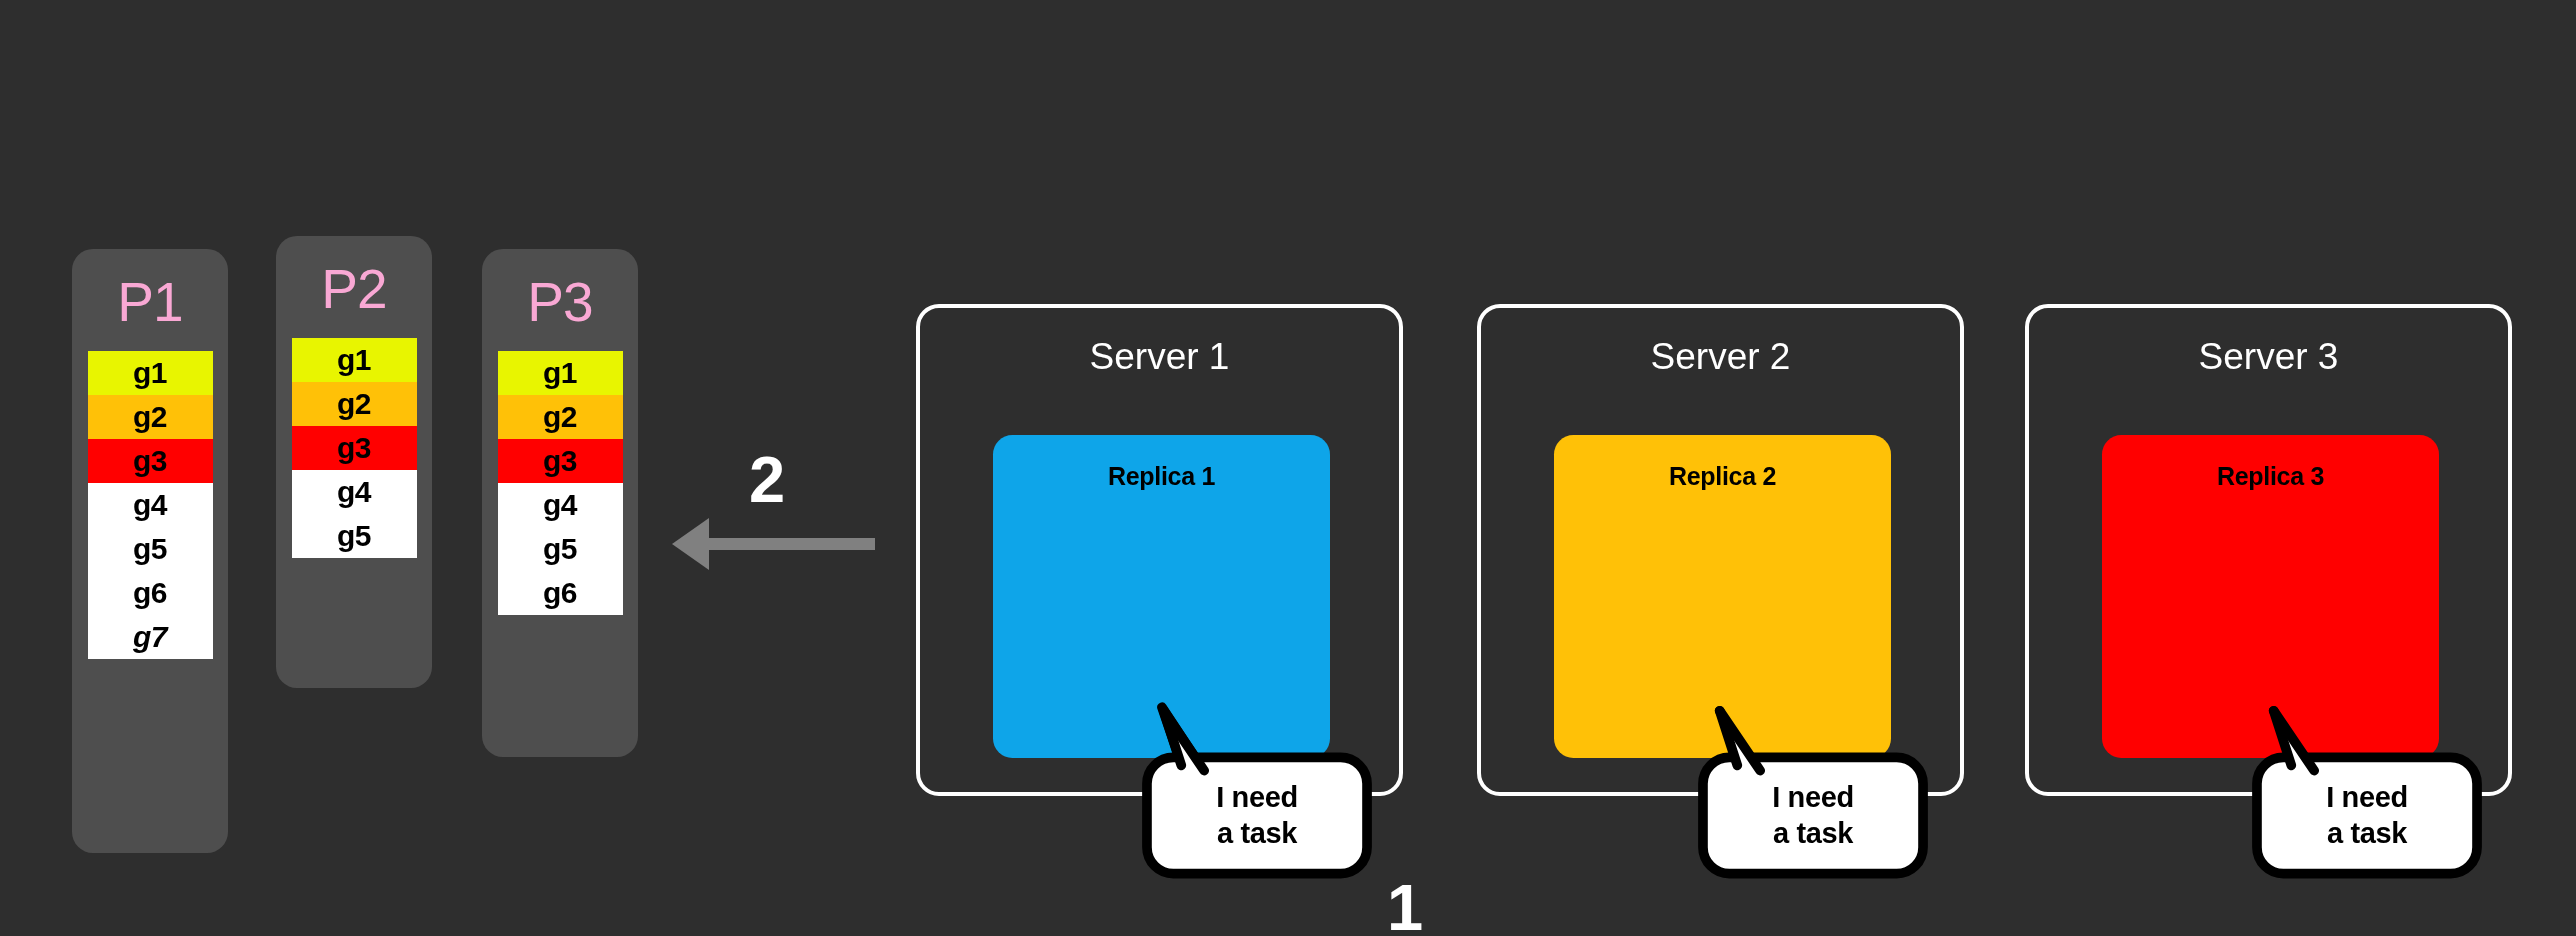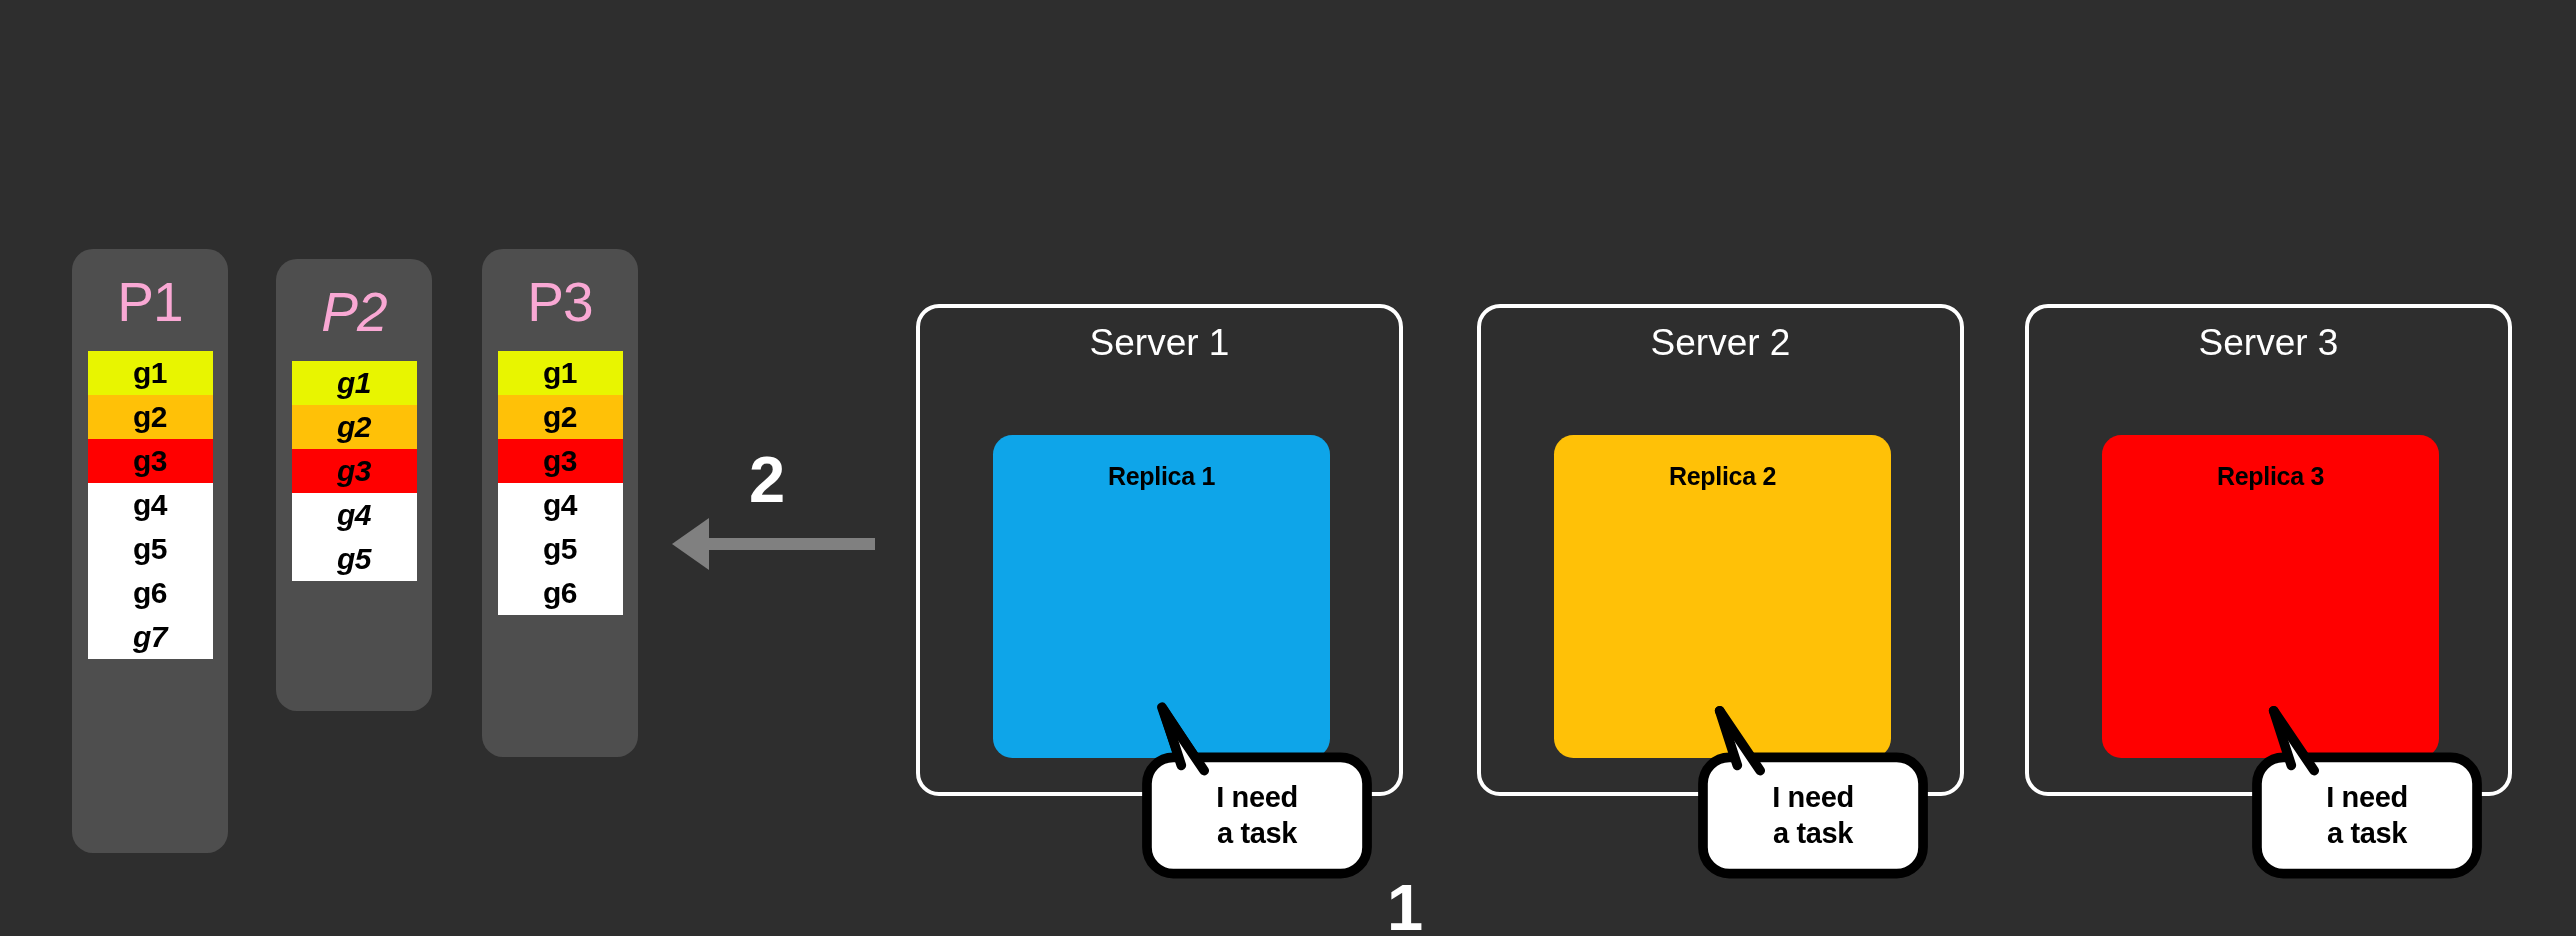--- a/index.html
+++ b/index.html
@@ -76,21 +76,21 @@
     border:4.4px solid #ffffff;
     border-radius:23px;
     box-sizing:border-box;
     background:transparent;
   }
   .server-title{
     color:#ffffff;
     font-size:37px;
     font-weight:400;
     text-align:center;
-    margin-top:14px;
+    margin-top:28px;
     letter-spacing:0px;
     user-select:none;
   }
   .replica{
     position:absolute;
     border-radius:19.4px;
     box-sizing:border-box;
   }
   .replica-label{
     color:#000000;
@@ -137,21 +137,21 @@
         <div class="g-box" style="background: rgb(232, 245, 0);">g1</div>
         <div class="g-box" style="background: rgb(255, 193, 7);">g2</div>
         <div class="g-box" style="background: rgb(255, 0, 0);">g3</div>
         <div class="g-box" style="background: rgb(255, 255, 255);">g4</div>
         <div class="g-box" style="background: rgb(255, 255, 255);">g5</div>
         <div class="g-box" style="background: rgb(255, 255, 255);">g6</div>
         <div class="g-box" style="background: rgb(255, 255, 255); font-style: italic;">g7</div>
       </div>
   </div>
 
-  <div class="partition" id="partition-1" style="left:276px;top:259px;height:452px;font-style:italic;">
+  <div class="partition" id="partition-1" style="left:276px;top:236px;height:452px;">
     <div class="p-title">P2</div>
     <div class="g-list" id="glist-1">
         <div class="g-box" style="background: rgb(232, 245, 0);">g1</div>
         <div class="g-box" style="background: rgb(255, 193, 7);">g2</div>
         <div class="g-box" style="background: rgb(255, 0, 0);">g3</div>
         <div class="g-box" style="background: rgb(255, 255, 255);">g4</div>
         <div class="g-box" style="background: rgb(255, 255, 255);">g5</div>
       </div>
   </div>
 

